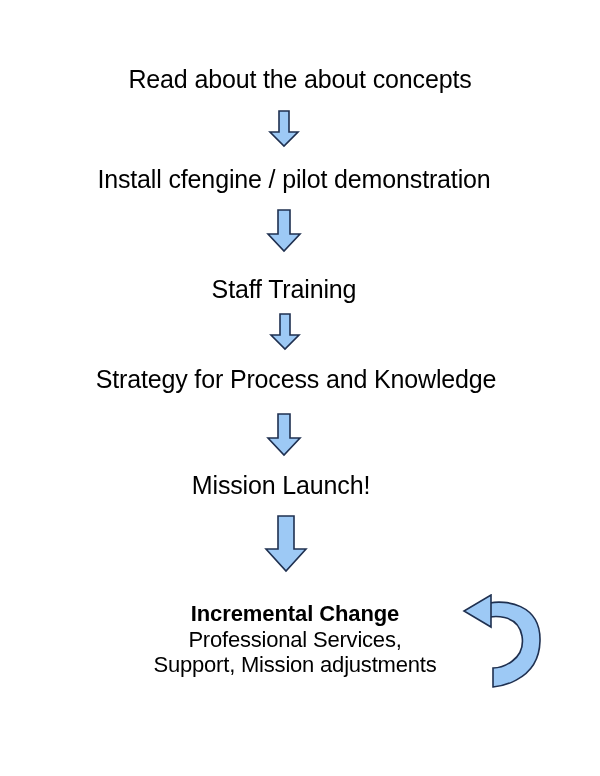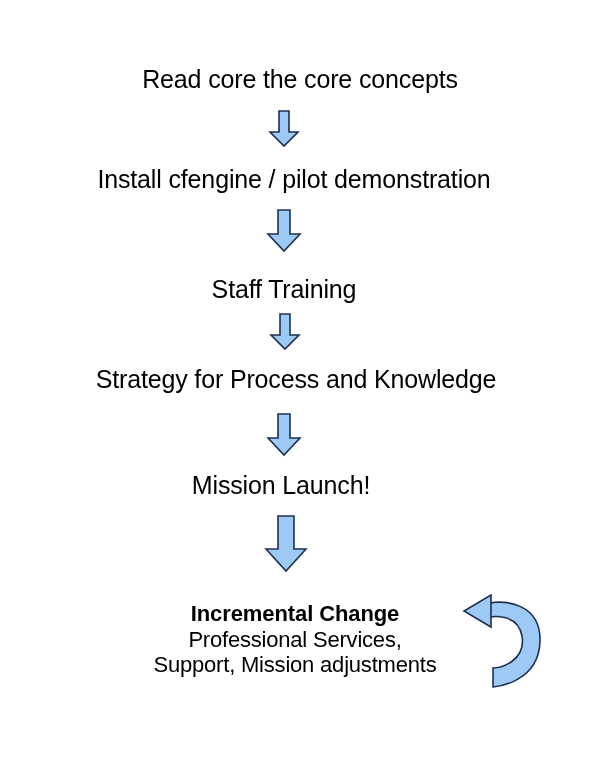--- a/index.html
+++ b/index.html
@@ -78,21 +78,21 @@
   }
 
   .shape-fill  { fill: #9DC9F5; }
   .shape-line  { stroke: #1F3050; stroke-width: 1.6; stroke-linejoin: miter; }
 </style>
 </head>
 <body>
 
 <div id="flow">
 
-  <div class="step s1">Read core the core concepts</div>
+  <div class="step s1">Read about the about concepts</div>
 
   <span class="arrow-down a1">
     <svg width="32" height="38" viewBox="0 0 32 38" xmlns="http://www.w3.org/2000/svg">
       <polygon class="shape-fill shape-line" points="11,1 21,1 21,22 30,22 16,36 2,22 11,22"></polygon>
     </svg>
   </span>
 
   <div class="step s2">Install cfengine / pilot demonstration</div>
 
   <span class="arrow-down a2">

